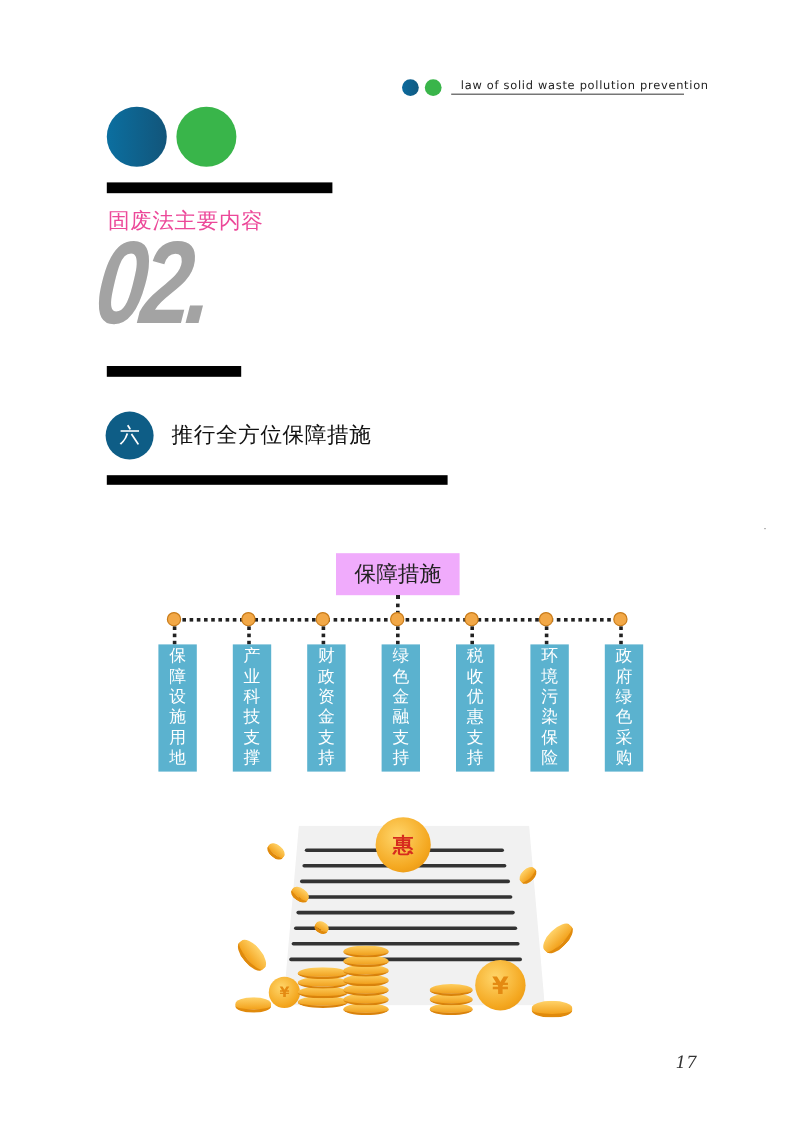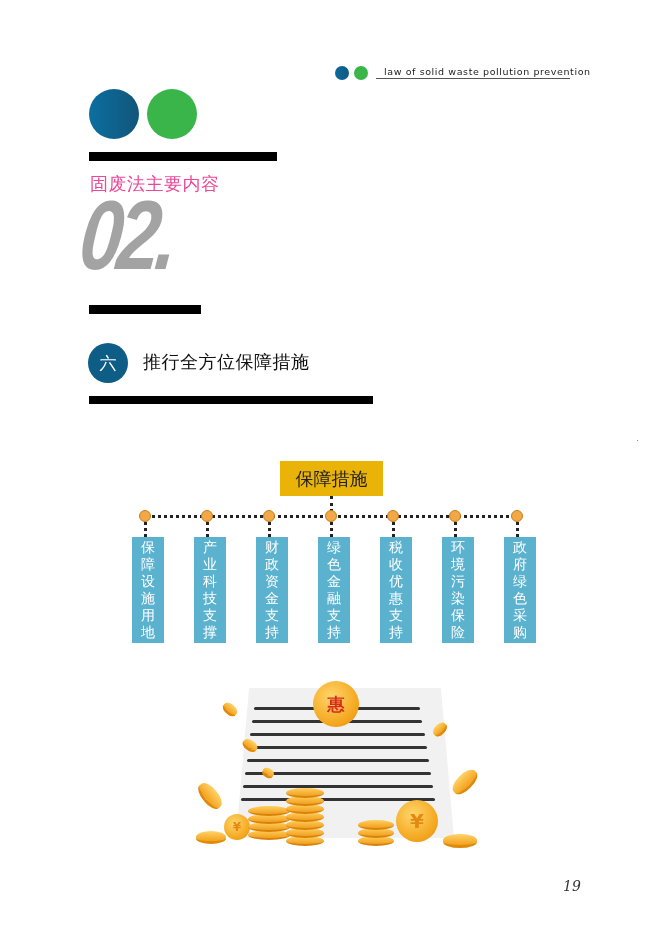--- a/index.html
+++ b/index.html
@@ -11,21 +11,21 @@
   .hdr-text { position:absolute; left:384px; top:66px; font-size:9.5px; letter-spacing:0.6px;
               color:#222; font-family:"DejaVu Sans", sans-serif; }
   .hdr-line { position:absolute; left:376px; top:78px; width:194px; height:1px; background:#555; }
   .sec-title { position:absolute; left:90px; top:172px; font-size:18px; color:#ec4899; letter-spacing:0.5px; }
   .big-num { position:absolute; left:86px; top:186px; font-size:98px; font-weight:bold; font-style:italic;
              color:#a3a3a3; font-family:"Liberation Sans", sans-serif; letter-spacing:-6px;
              transform:skewX(-6deg) scaleX(0.78); transform-origin:left top; line-height:1; }
   .num-badge { position:absolute; left:88px; top:343px; width:40px; height:40px; border-radius:50%;
                background:#0e5d86; color:#fff; font-size:17px; text-align:center; line-height:40px; }
   .sub-title { position:absolute; left:143px; top:350px; font-size:18px; color:#111; letter-spacing:0.5px; }
-  .root-box { position:absolute; left:280px; top:461px; width:103px; height:35px; background:#eab308;
+  .root-box { position:absolute; left:280px; top:461px; width:103px; height:35px; background:#f0abfc;
               color:#222; font-size:18px; text-align:center; line-height:35px; }
   .vdash { position:absolute; width:0; border-left:3px dotted #222; }
   .hdash { position:absolute; height:0; border-top:3px dotted #222; }
   .node { position:absolute; width:10px; height:10px; border-radius:50%; background:#f2a847; border:1px solid #c97c1a; }
   .leaf { position:absolute; top:537px; width:32px; height:106px; background:#5bb2cf; color:#fff;
           font-size:14px; line-height:17px; text-align:center; display:flex; flex-direction:column;
           align-items:center; justify-content:center; }
   .leaf span { display:block; }
   .page-num { position:absolute; left:563px; top:878px; font-size:14px; font-style:italic; color:#333;
               font-family:"DejaVu Serif", serif; }
@@ -179,13 +179,13 @@
   <div class="stack-coin" style="left:358px;top:828px;width:36px;"></div>
   <div class="stack-coin" style="left:358px;top:820px;width:36px;"></div>
 
   <div class="coin" style="left:396px;top:800px;width:42px;height:42px;display:flex;align-items:center;justify-content:center;">
     <span style="color:#e48a12;font-size:20px;font-weight:bold;">¥</span>
   </div>
 </div>
 
 <div class="abs" style="left:637px;top:440px;width:1px;height:1px;background:#888;"></div>
 
-<div class="page-num">19</div>
+<div class="page-num">17</div>
 
 </body></html>

